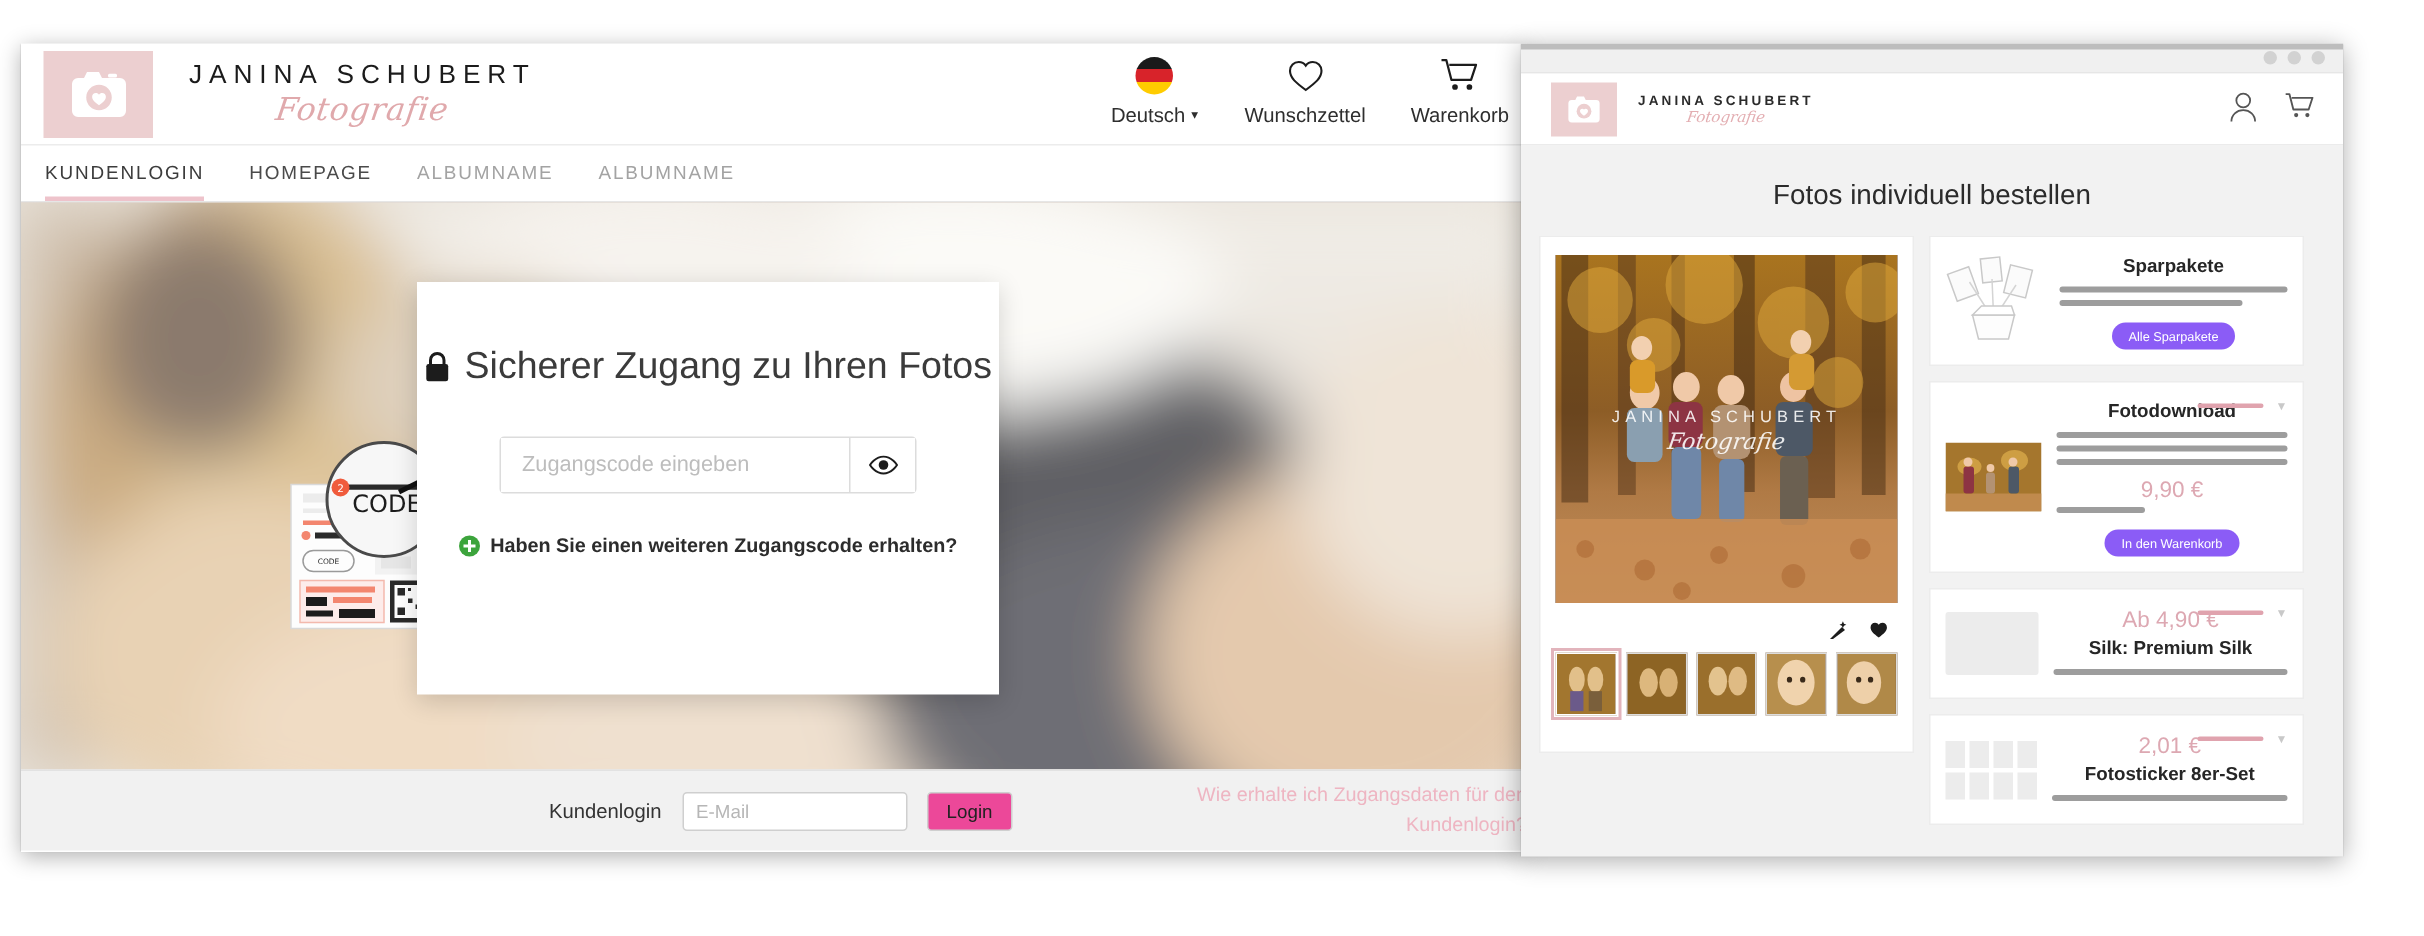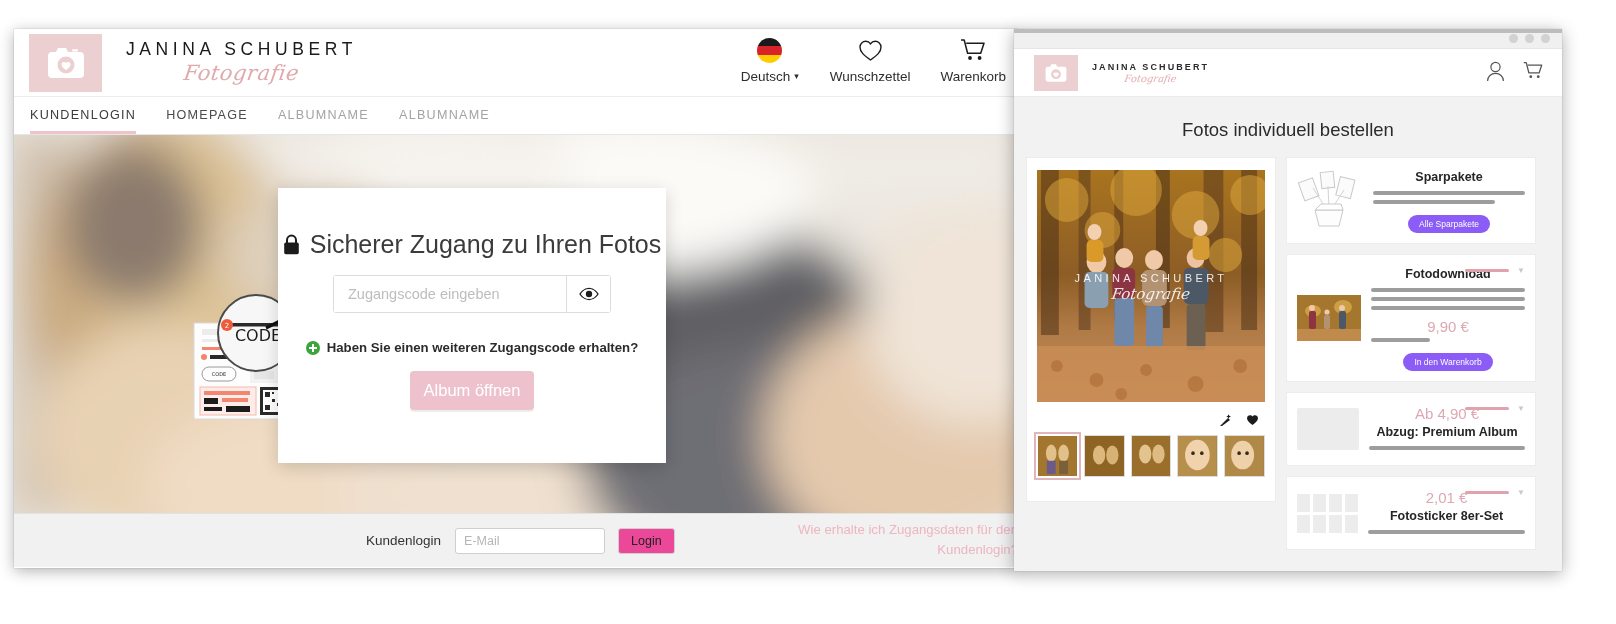--- a/index.html
+++ b/index.html
@@ -92,21 +92,21 @@
     box-shadow: 0 4px 16px rgba(0,0,0,.16);
     z-index: 5;
   }
   .login-title {
     text-align: center; margin-top: 42px;
     font-size: 25px; color: #3b3b3b; font-weight: 400;
     display: flex; align-items: center; justify-content: center; gap: 10px;
   }
   .lock { width: 17px; height: 21px; }
   .code-row {
-    margin: 16px auto 0; width: 278px; height: 38px;
+    margin: 32px auto 0; width: 278px; height: 38px;
     display: flex; border: 1px solid #dcdcdc; border-radius: 3px; background:#fff;
   }
   .code-row input {
     flex: 1; border: 0; outline: 0; padding: 0 14px;
     font-size: 14.5px; color: #555; font-family: "Liberation Sans", sans-serif;
   }
   .code-row input::placeholder { color: #bdbdbd; }
   .eye-btn {
     width: 44px; border-left: 1px solid #dcdcdc; background: #fff;
     display: flex; align-items: center; justify-content: center; cursor: pointer;
@@ -403,21 +403,20 @@
               <circle cx="10" cy="7" r="3.2" fill="#1c1c1c"></circle>
             </svg>
           </div>
         </div>
 
         <div class="hint-row">
           <span class="plus-circ"></span>
           <span>Haben Sie einen weiteren Zugangscode erhalten?</span>
         </div>
 
-        <button class="open-btn">Album öffnen</button>
       </div>
     </div>
 
     <div class="w1-footer">
       <span class="kl-label">Kundenlogin</span>
       <input class="kl-input" type="text" placeholder="E-Mail" style="">
       <button class="kl-btn">Login</button>
       <div class="kl-link">Wie erhalte ich Zugangsdaten für den Kundenlogin?</div>
     </div>
   </div>
@@ -636,21 +635,21 @@
         </div>
 
         <div class="prodcard">
           <div class="pinkline"></div>
           <div class="chev">▼</div>
           <div class="prod-thumb">
             <div class="gray-rect"></div>
           </div>
           <div class="prod-info">
             <div class="prod-price">Ab 4,90 €</div>
-            <div class="prod-title">Abzug: Premium Album</div>
+            <div class="prod-title">Silk: Premium Silk</div>
             <div class="skel" style="width:100%"></div>
           </div>
         </div>
 
         <div class="prodcard">
           <div class="pinkline"></div>
           <div class="chev">▼</div>
           <div class="prod-thumb">
             <div class="sticker-grid">
               <i></i>

